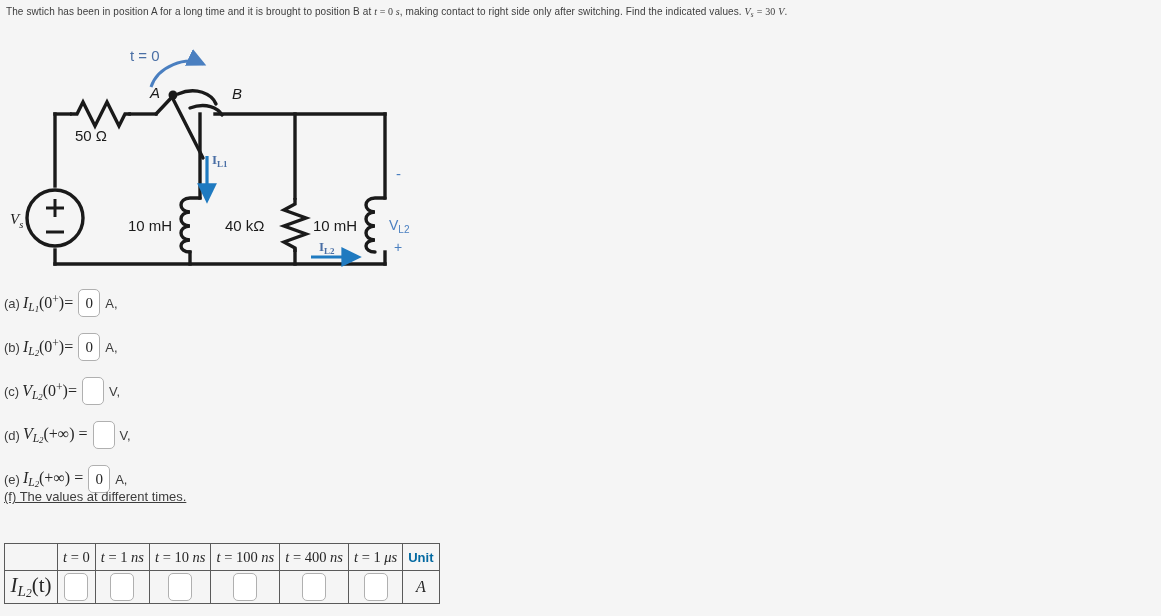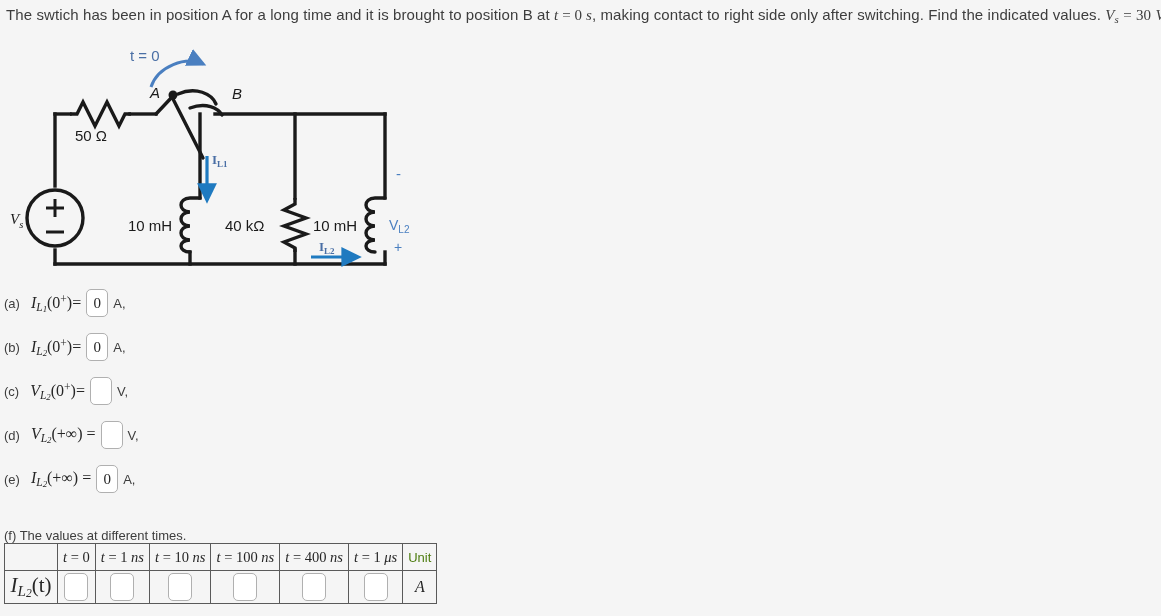--- a/index.html
+++ b/index.html
@@ -15,21 +15,21 @@
     background: #f5f5f5;
     overflow: hidden;
   }
 
   
   #prompt {
     position: absolute;
     left: 6px;
     top: 6px;
     width: 1150px;
-    font-size: 15px;
+    font-size: 10px;
     color: #3d3d3d;
     letter-spacing: 0.1px;
     white-space: nowrap;
   }
   .mi { font-family: "Liberation Serif", serif; font-style: italic; }
   .mu { font-family: "Liberation Serif", serif; font-style: normal; }
   .msub {
     font-family: "Liberation Serif", serif;
     font-style: italic;
     font-size: 0.72em;
@@ -62,21 +62,21 @@
     white-space: nowrap;
   }
   .ans-label {
     font-size: 13px;
     color: #3d3d3d;
   }
   .ans-math {
     font-family: "Liberation Serif", serif;
     font-size: 16px;
     color: #262626;
-    margin-left: 11px;
+    margin-left: 3px;
   }
   .ans-box {
     display: inline-block;
     width: 20px;
     height: 26px;
     border: 1px solid #b0b0b0;
     border-radius: 5px;
     background: #ffffff;
     margin: 0 5px;
     text-align: center;
@@ -90,23 +90,24 @@
   .ans-unit {
     font-family: "Liberation Sans", sans-serif;
     font-size: 13px;
     color: #3d3d3d;
   }
 
   
   #part-f-label {
     position: absolute;
     left: 4px;
-    top: 528px;
-    font-size: 13px;
-    color: #3d3d3d;
+    top: 489px;
+    font-size: 13px;
+    color: #3d3d3d;
+    text-decoration: underline;
   }
   #times-table {
     position: absolute;
     left: 4px;
     top: 543px;
     border-collapse: collapse;
     background: #f5f5f5;
   }
   #times-table td, #times-table th {
     border: 1px solid #5a5a5a;
@@ -118,21 +119,22 @@
   }
   .th-math {
     font-family: "Liberation Serif", serif;
     font-size: 14.5px;
     color: #262626;
     white-space: nowrap;
   }
   .th-unit {
     font-family: "Liberation Sans", sans-serif;
     font-size: 13px;
-    color: #4d7c0f;
+    color: #0369a1;
+    font-weight: bold;
   }
   .row-head {
     font-family: "Liberation Serif", serif;
     font-size: 21px;
     color: #262626;
     white-space: nowrap;
   }
   .cell-box {
     display: inline-block;
     width: 22px;

